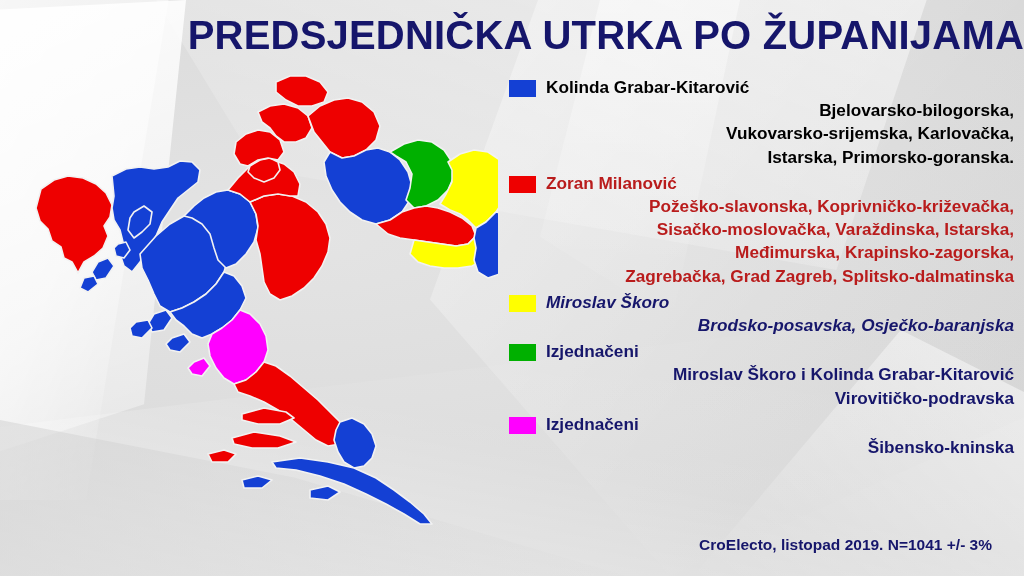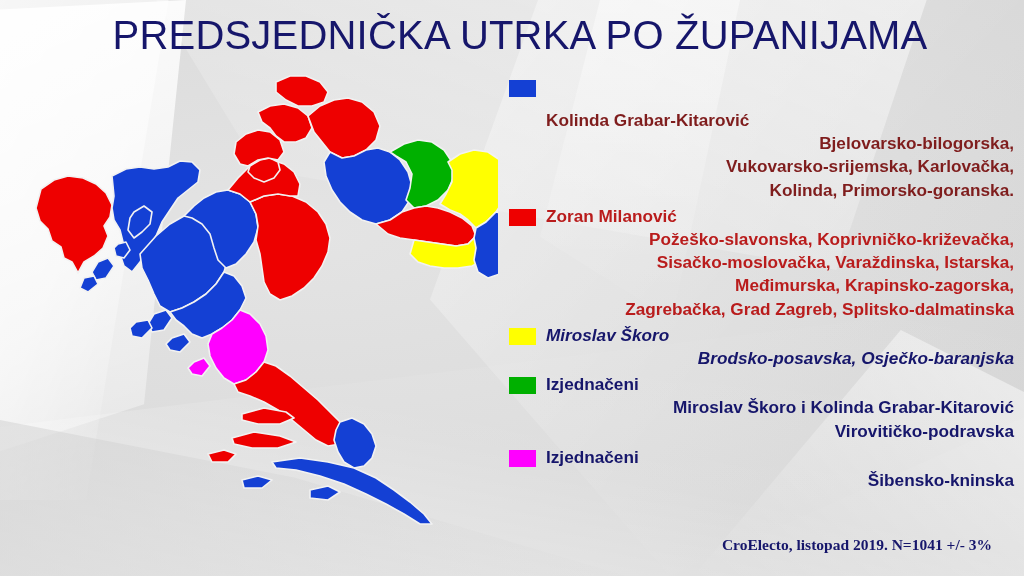--- a/index.html
+++ b/index.html
@@ -68,24 +68,24 @@
     left: 540px; top: 0px; width: 200px; height: 320px;
     background: linear-gradient(180deg, rgba(255,255,255,0.45), rgba(255,255,255,0));
     clip-path: polygon(30% 0%, 100% 0%, 66% 100%, 0% 74%);
   }
 
   
   .title {
     position: absolute;
     left: 16px; right: 0;
     top: 14px;
-    text-align: center;
+    text-align: right;
     font-size: 40px;
     line-height: 1.08;
-    font-weight: 400;
+    font-weight: 700;
     letter-spacing: 0.2px;
     color: #16166b;
     white-space: nowrap;
   }
 
   
   .map-wrap {
     position: absolute;
     left: 28px;
     top: 66px;
@@ -122,21 +122,21 @@
   }
   .entry-text .cand { display: block; white-space: nowrap; }
   .entry-text .cty  { display: block; text-align: right; }
 
   
   .footer {
     position: absolute;
     right: 32px;
     bottom: 22px;
     color: #16166b;
-    font-family: Liberation Serif, serif;
+    font-family: Liberation Sans, sans-serif;
     font-size: 15.5px;
     font-weight: bold;
     white-space: nowrap;
   }
 </style>
 </head>
 <body>
 
 <div id="slide">
 
@@ -237,25 +237,25 @@
              L460,212 L450,206 L446,194 L448,182 L446,172 Z" fill="#1440d4"></path>
 
       </g>
     </svg>
   </div>
 
   <div class="legend">
 
     <div class="legend-entry">
       <span class="swatch" style="background-color: rgb(20, 64, 212);"></span>
-      <span class="entry-text" style="color: #7f1d1d; margin-top: 33px;">
+      <span class="entry-text" style="color: #000000;">
         <span class="cand">Kolinda Grabar-Kitarović</span>
         <span class="cty">Bjelovarsko-bilogorska,</span>
         <span class="cty">Vukovarsko-srijemska, Karlovačka,</span>
-        <span class="cty">Kolinda, Primorsko-goranska.</span>
+        <span class="cty">Istarska, Primorsko-goranska.</span>
       </span>
     </div>
 
     <div class="legend-entry">
       <span class="swatch" style="background-color: rgb(238, 0, 0);"></span>
       <span class="entry-text" style="color: #b91c1c;">
         <span class="cand">Zoran Milanović</span>
         <span class="cty">Požeško-slavonska, Koprivničko-križevačka,</span>
         <span class="cty">Sisačko-moslovačka, Varaždinska, Istarska,</span>
         <span class="cty">Međimurska, Krapinsko-zagorska,</span>

